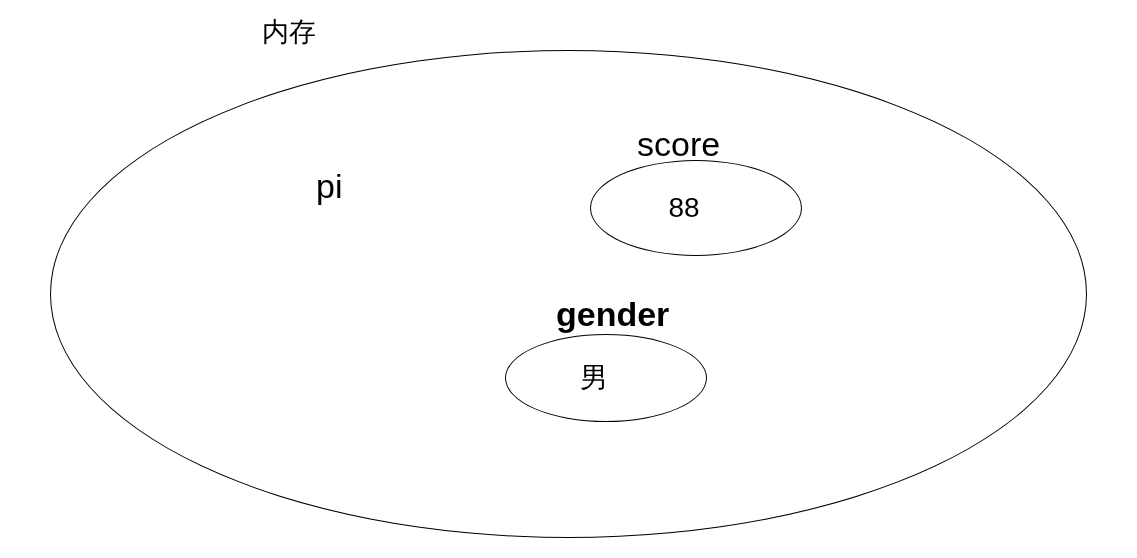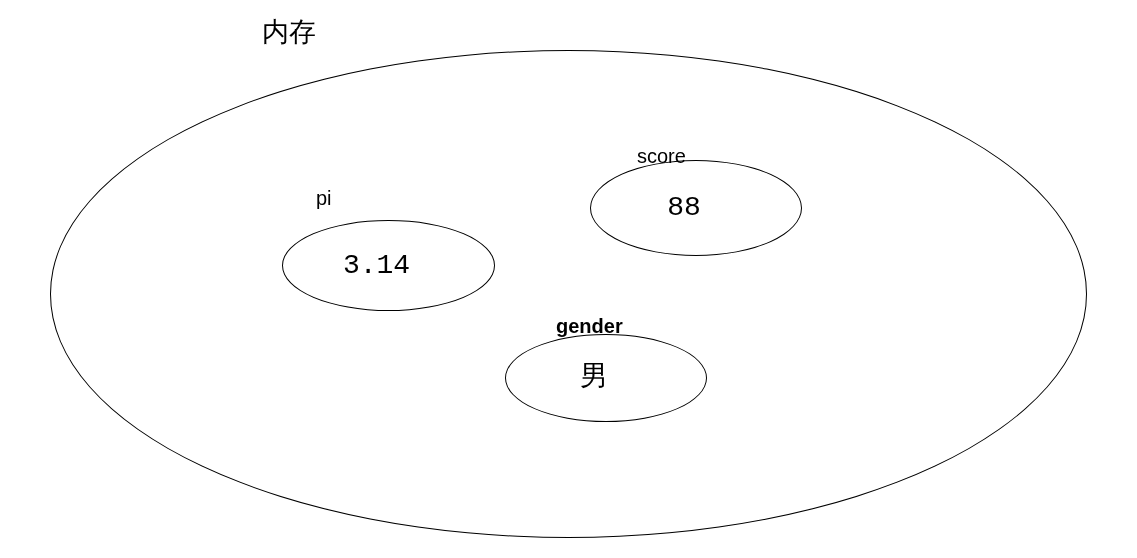--- a/index.html
+++ b/index.html
@@ -18,34 +18,32 @@
   }
   .ellipse {
     position: absolute;
     border: 1px solid #000000;
     border-radius: 50%;
     box-sizing: border-box;
     background: transparent;
     display: flex;
     align-items: center;
     justify-content: center;
-    font-family: Liberation Mono, monospace;
   }
   .big-ellipse {
     left: 50px;
     top: 50px;
     width: 1037px;
     height: 488px;
   }
   .var-label {
     position: absolute;
-    font-size: 20px;
+    font-size: 34px;
     line-height: 1.1;
     white-space: nowrap;
-    margin-top: 19px;
   }
   .var-value {
     font-size: 28px;
     line-height: 1;
     transform: translateX(-12px);
     white-space: nowrap;
   }
   .memory-label {
     position: absolute;
     left: 262px;
@@ -64,23 +62,20 @@
 </head>
 <body>
 
 <div class="canvas">
 
   <span class="memory-label">内存</span>
 
   <div class="ellipse big-ellipse"></div>
 
   <span class="var-label label-pi">pi</span>
-  <div class="ellipse ellipse-pi">
-    <span class="var-value">3.14</span>
-  </div>
 
   <span class="var-label label-score">score</span>
   <div class="ellipse ellipse-score">
     <span class="var-value">88</span>
   </div>
 
   <span class="var-label label-gender">gender</span>
   <div class="ellipse ellipse-gender">
     <span class="var-value">男</span>
   </div>

